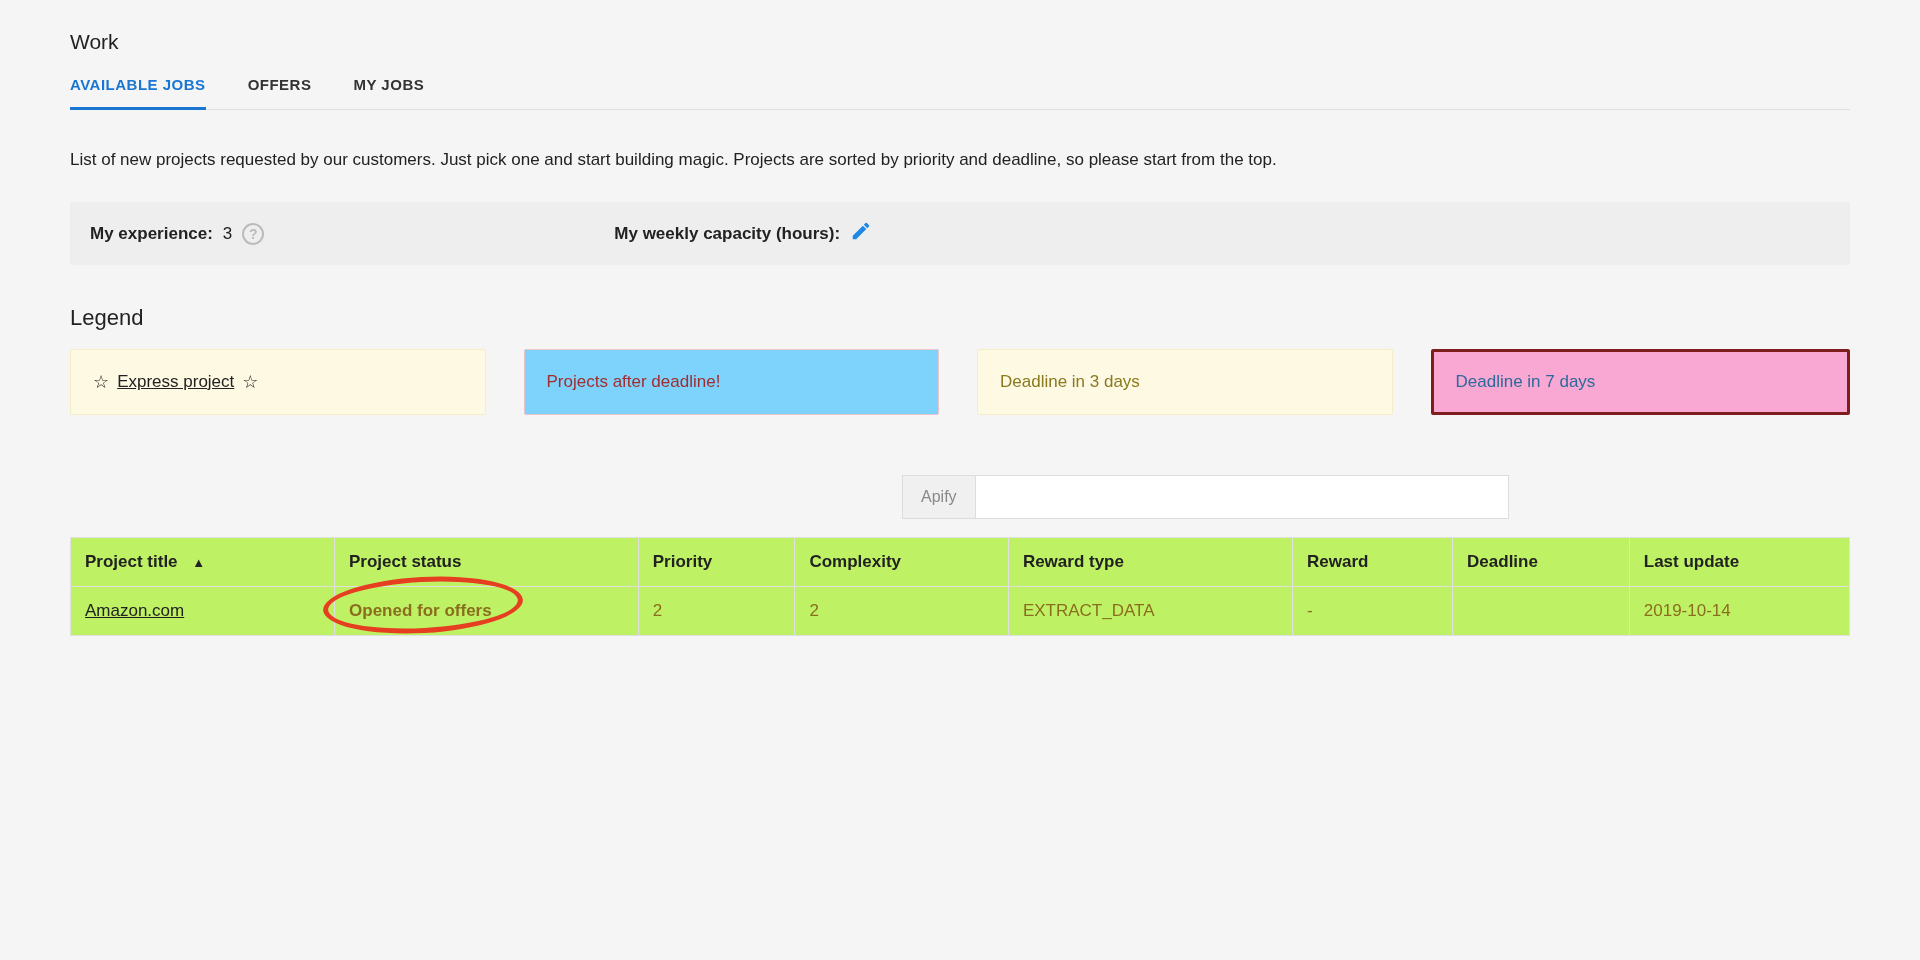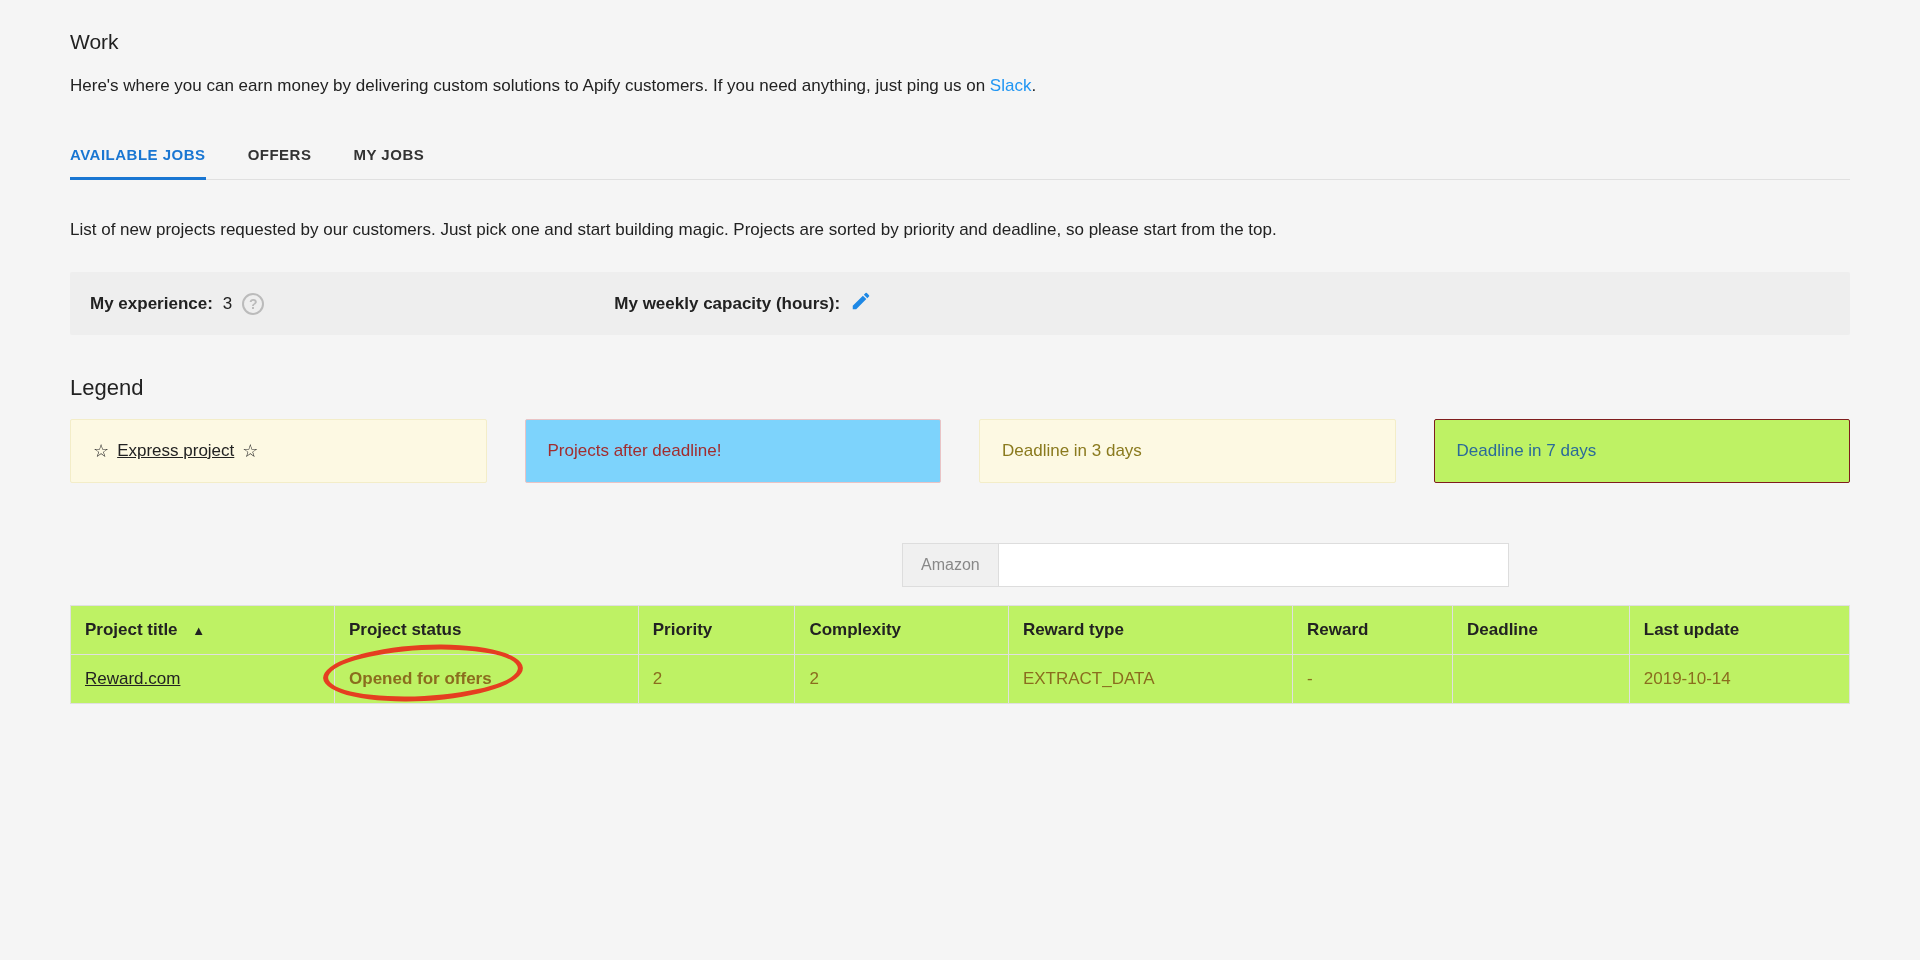--- a/index.html
+++ b/index.html
@@ -107,22 +107,22 @@
     background: #7dd3fc;
     border: 1px solid #e9c3c5;
     color: #a12d2f;
   }
   .legend-deadline-3 {
     background: #fdf9e3;
     border: 1px solid #f3edc8;
     color: #8a7a1e;
   }
   .legend-deadline-7 {
-    background: #bef264;
-    border: 1px solid #7f1d1d;
+    background: #f9a8d4;
+    border: 3px solid #7f1d1d;
     color: #2b6a9a;
   }
   .star-icon { font-size: 18px; }
   .filter-row {
     display: flex;
     justify-content: flex-start;
     margin-bottom: 18px;
     margin-left: 832px;
   }
   .filter-wrap {
@@ -175,23 +175,20 @@
     transform: rotate(-3deg);
     pointer-events: none;
   }
 </style>
 </head>
 <body>
 
 <div class="container">
   <h1 class="page-title">Work</h1>
 
-  <p class="page-intro">
-    <span>Here's where you can earn money by delivering custom solutions to Apify customers. If you need anything, just ping us on </span><a href="#" class="link">Slack</a><span>.</span>
-  </p>
 
   <div class="tabs">
     <div class="tab active">AVAILABLE JOBS</div>
     <div class="tab">OFFERS</div>
     <div class="tab">MY JOBS</div>
   </div>
 
   <p class="description">List of new projects requested by our customers. Just pick one and start building magic. Projects are sorted by priority and deadline, so please start from the top.</p>
 
   <div class="meta-bar">
@@ -218,21 +215,21 @@
       <span class="express-text">Express project </span>
       <span class="star-icon">☆</span>
     </div>
     <div class="legend-card legend-deadline-past">Projects after deadline!</div>
     <div class="legend-card legend-deadline-3">Deadline in 3 days</div>
     <div class="legend-card legend-deadline-7">Deadline in 7 days</div>
   </div>
 
   <div class="filter-row">
     <div class="filter-wrap">
-      <div class="filter-label">Amazon</div>
+      <div class="filter-label">Apify</div>
       <input class="filter-input" type="text" value="" style="">
     </div>
   </div>
 
   <table class="table">
     <thead>
       <tr>
         <th>
           <span>Project title</span>
           <span class="sort-arrow">▲</span>
@@ -241,21 +238,21 @@
         <th>Priority</th>
         <th>Complexity</th>
         <th>Reward type</th>
         <th>Reward</th>
         <th>Deadline</th>
         <th>Last update</th>
       </tr>
     </thead>
     <tbody>
       <tr>
-        <td><a href="#" class="project-link">Reward.com</a></td>
+        <td><a href="#" class="project-link">Amazon.com</a></td>
         <td class="status-cell">
           <span class="brown" style="font-weight:600">Opened for offers</span>
           <div class="circle-annotation"></div>
         </td>
         <td class="brown">2</td>
         <td class="brown">2</td>
         <td class="brown">EXTRACT_DATA</td>
         <td class="brown">-</td>
         <td class="brown"></td>
         <td class="brown">2019-10-14</td>

